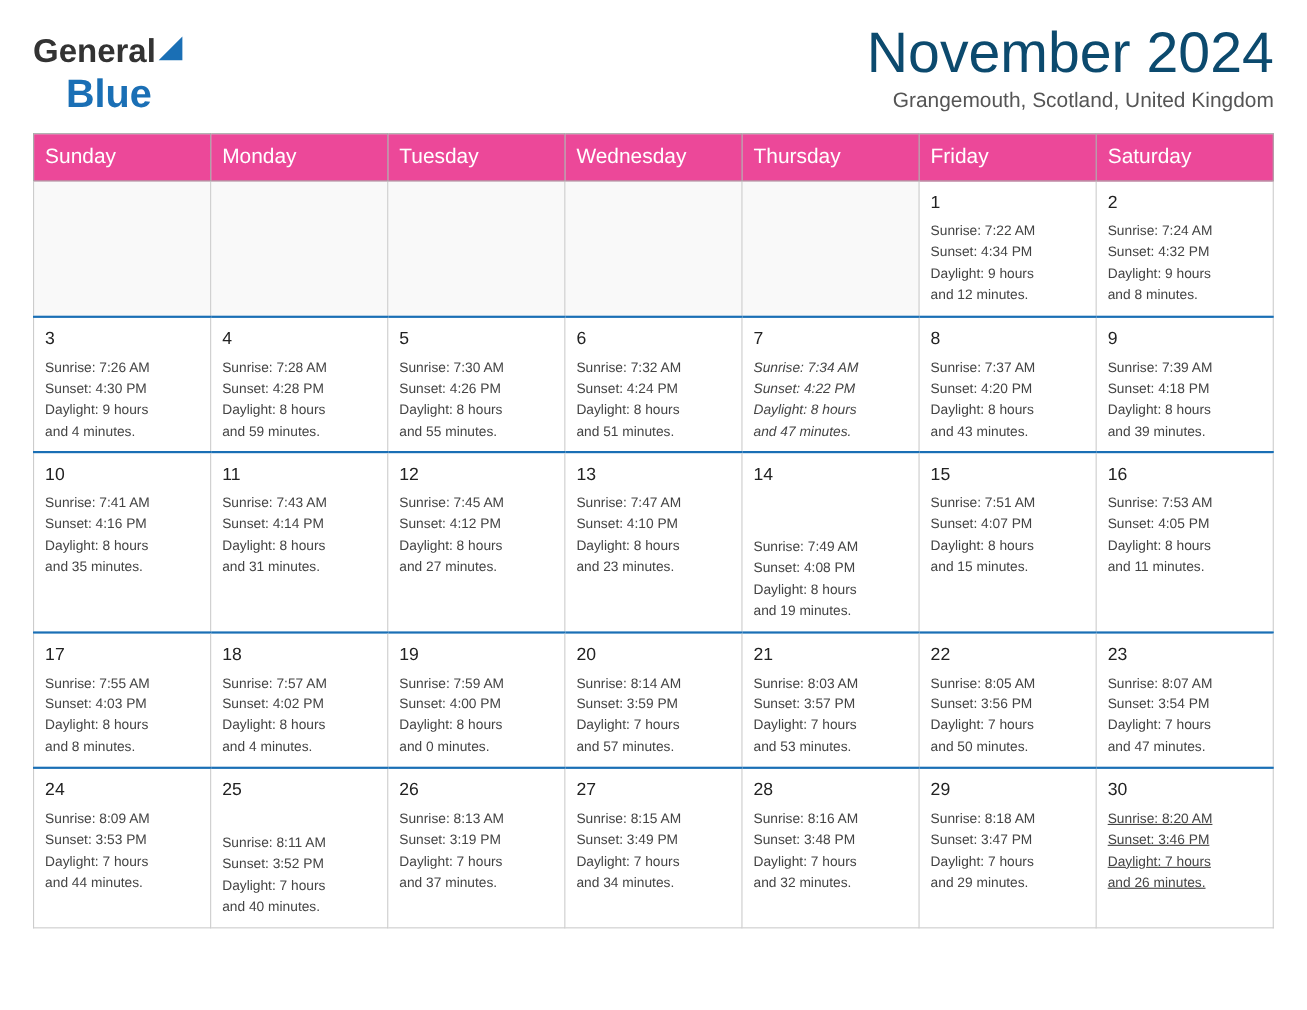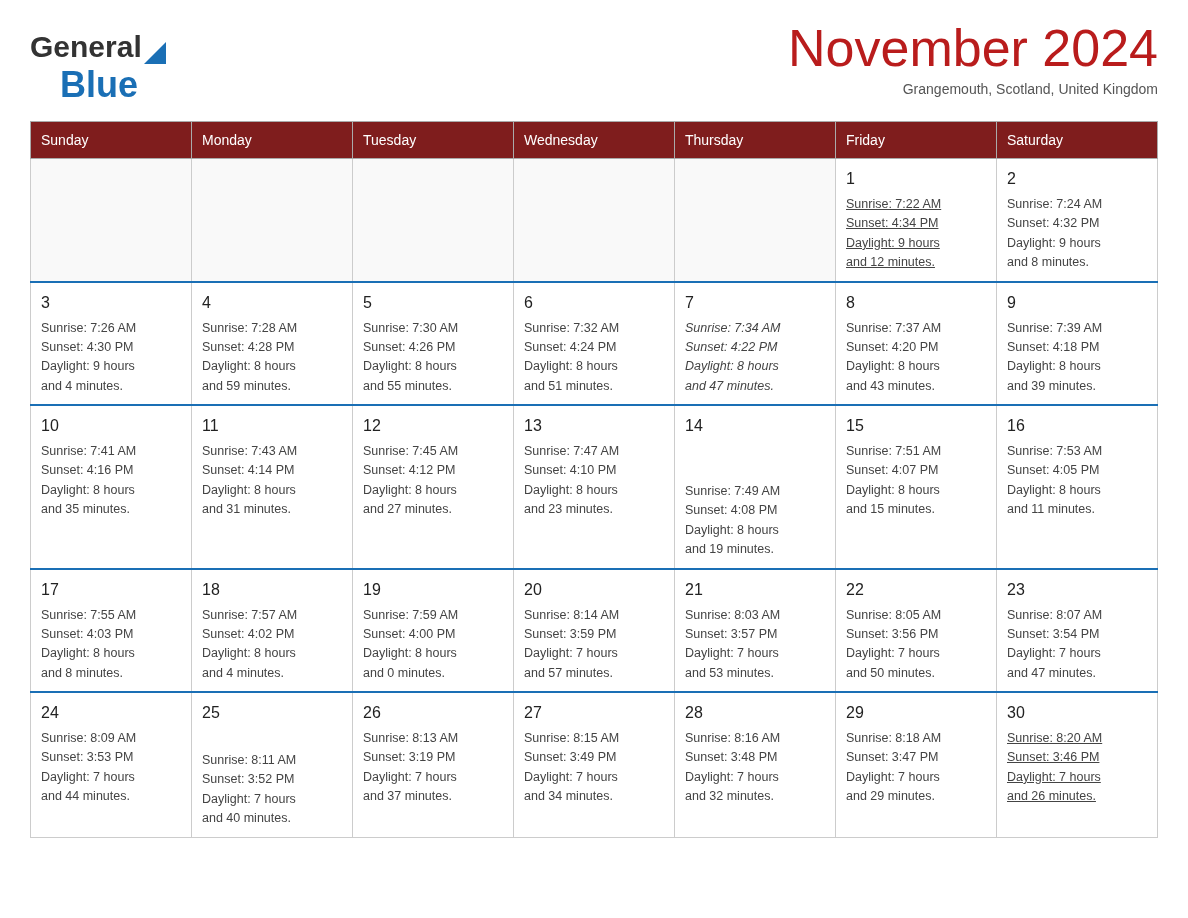--- a/index.html
+++ b/index.html
@@ -22,38 +22,38 @@
       flex-direction: column;
       align-items: flex-start;
       padding-top: 10px;
     }
     .title-section {
       text-align: right;
     }
     .month-title {
       font-size: 52px;
       font-weight: normal;
-      color: #b91c1c;
+      color: #0c4a6e;
       line-height: 1.1;
     }
     .location {
-      font-size: 14px;
+      font-size: 19px;
       color: #555;
       margin-top: 4px;
     }
     .calendar {
       width: 100%;
       border-collapse: collapse;
       margin-top: 15px;
     }
     .calendar thead tr th {
-      background-color: #7f1d1d;
+      background-color: #ec4899;
       color: #fff;
       padding: 10px 10px;
-      font-size: 14px;
+      font-size: 19px;
       font-weight: normal;
       text-align: left;
       border: 1px solid #aaa;
     }
     .calendar tbody tr td {
       vertical-align: top;
       border: 1px solid #ccc;
       padding: 8px 10px;
       width: 14.28%;
       min-height: 100px;
@@ -77,21 +77,21 @@
     }
     .calendar tbody tr:not(:last-child) td {
       border-bottom: 2px solid #1a6fb5;
     }
   </style>
 </head>
 <body>
 
 <div class="header">
   <div class="logo">
-    <div style="display:flex; align-items:flex-end;">
+    <div style="display:flex; align-items:center;">
       <span style="font-size:30px;font-weight:bold;color:#333;font-family:Arial,sans-serif;">General</span>
       <svg width="22" height="22" viewBox="0 0 22 22" style="margin-left:2px;margin-top:-6px;">
         <polygon points="0,22 22,22 22,0" fill="#1a6fb5"></polygon>
       </svg>
     </div>
     <div style="margin-left:30px;">
       <span style="font-size:36px;font-weight:bold;color:#1a6fb5;font-family:Arial,sans-serif;">Blue</span>
     </div>
   </div>
   <div class="title-section">
@@ -114,21 +114,21 @@
   </thead>
   <tbody id="calendar-body">
   <tr>
         <td class="empty"></td>
         <td class="empty"></td>
         <td class="empty"></td>
         <td class="empty"></td>
         <td class="empty"></td>
         <td>
           <div class="day-number">1</div>
-          <div class="day-info" style="white-space: pre-line; text-decoration: underline;">Sunrise: 7:22 AM
+          <div class="day-info" style="white-space: pre-line;">Sunrise: 7:22 AM
 Sunset: 4:34 PM
 Daylight: 9 hours
 and 12 minutes.</div>
         </td>
         <td>
           <div class="day-number">2</div>
           <div class="day-info" style="white-space: pre-line;">Sunrise: 7:24 AM
 Sunset: 4:32 PM
 Daylight: 9 hours
 and 8 minutes.</div>

